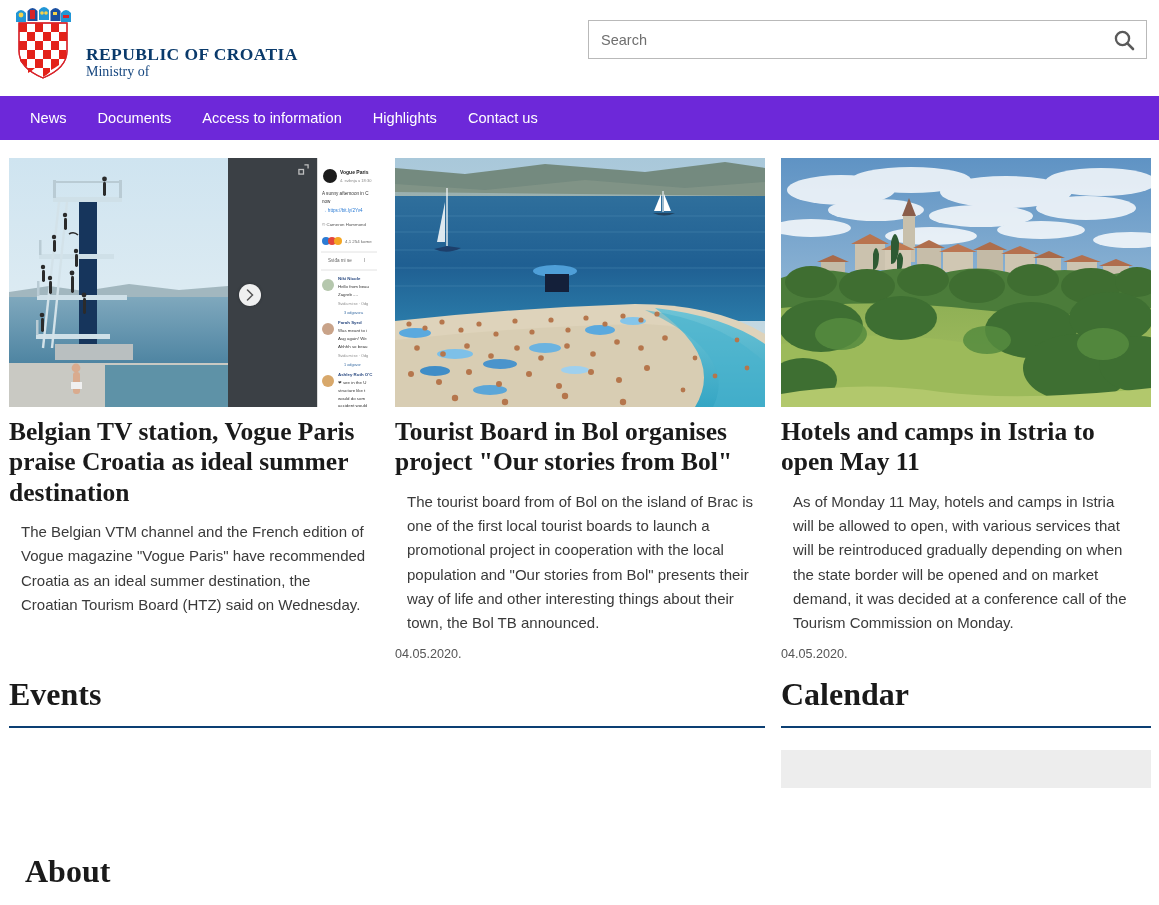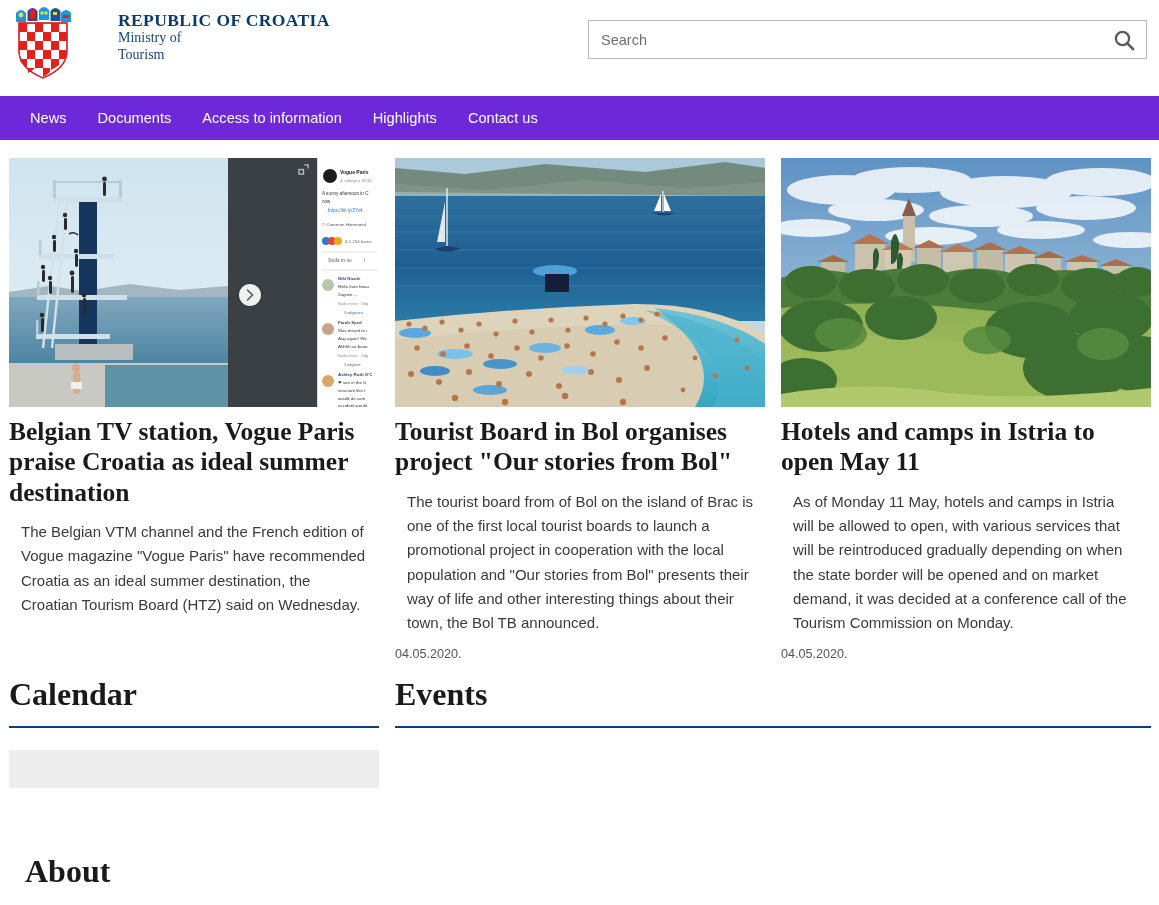--- a/index.html
+++ b/index.html
@@ -16,23 +16,22 @@
   
   .header {
     position: relative;
     height: 96px;
     background: #ffffff;
     display: flex;
     align-items: flex-start;
   }
   .brand {
     display: flex;
-    align-items: flex-start;
+    align-items: flex-end;
     padding: 6px 0 0 14px;
-    gap: 32px;
   }
   .coat-of-arms { width: 58px; height: 74px; flex: 0 0 58px; margin-right: 14px; }
   .brand-text { padding-top: 5px; }
   .brand-line1 {
     font-family: "Liberation Serif", serif;
     font-weight: bold;
     font-size: 17.5px;
     letter-spacing: .4px;
     color: #0a3a6b;
     line-height: 1.05;
@@ -222,21 +221,20 @@
         <path d="M37 53 h8 v6 q-4 3 -8 5 z"></path>
         <path d="M14 62 h7 q-3 3 -7 5 z"></path>
         <path d="M29 62 h7 v4 q-3 3 -7 5 z"></path>
       </g>
       <path d="M5 17 H53 V45 Q53 62 29 72 Q5 62 5 45 Z" fill="none" stroke="#d8232a" stroke-width="1.3"></path>
     </svg>
 
     <div class="brand-text">
       <div class="brand-line1">REPUBLIC OF CROATIA</div>
       <div class="brand-line2">Ministry of</div>
-      <div class="brand-line3">Tourism</div>
     </div>
   </div>
 
   <div class="search-wrap">
     <input class="search-input" type="text" placeholder="Search" style="">
     <button class="search-btn">
       <svg width="22" height="22" viewBox="0 0 22 22">
         <circle cx="9.5" cy="9.5" r="6.6" fill="none" stroke="#5a5a5a" stroke-width="2.3"></circle>
         <line x1="14.4" y1="14.4" x2="20" y2="20" stroke="#5a5a5a" stroke-width="2.6" stroke-linecap="round"></line>
       </svg>
@@ -581,26 +579,26 @@
         <path d="M0 236 Q80 222 160 234 Q240 244 370 230 L370 249 L0 249 Z" fill="#b2c86c"></path>
       </svg>
     </div>
     <h2 class="card-title">Hotels and camps in Istria to open May 11</h2>
     <p class="card-body">As of Monday 11 May, hotels and camps in Istria will be allowed to open, with various services that will be reintroduced gradually depending on when the state border will be opened and on market demand, it was decided at a conference call of the Tourism Commission on Monday.</p>
     <div class="card-date">04.05.2020.</div>
   </article>
 </div>
 
 <div class="sections">
+  <div class="section-col wide">
+    <h2 class="section-title">Events</h2>
+    <div class="section-rule"></div>
+  </div>
   <div class="section-col">
     <h2 class="section-title">Calendar</h2>
     <div class="section-rule"></div>
     <div class="placeholder-box"></div>
   </div>
-  <div class="section-col wide">
-    <h2 class="section-title">Events</h2>
-    <div class="section-rule"></div>
-  </div>
 </div>
 
 <div class="about-wrap">
   <h2 class="about-title">About</h2>
 </div>
 
 </body></html>

